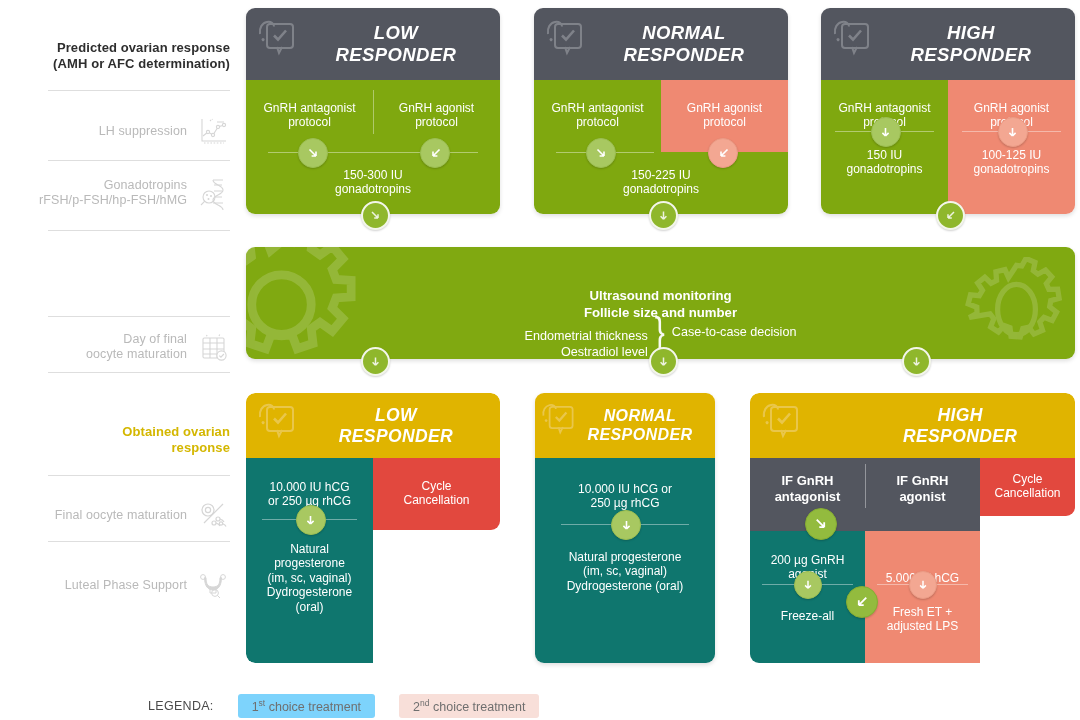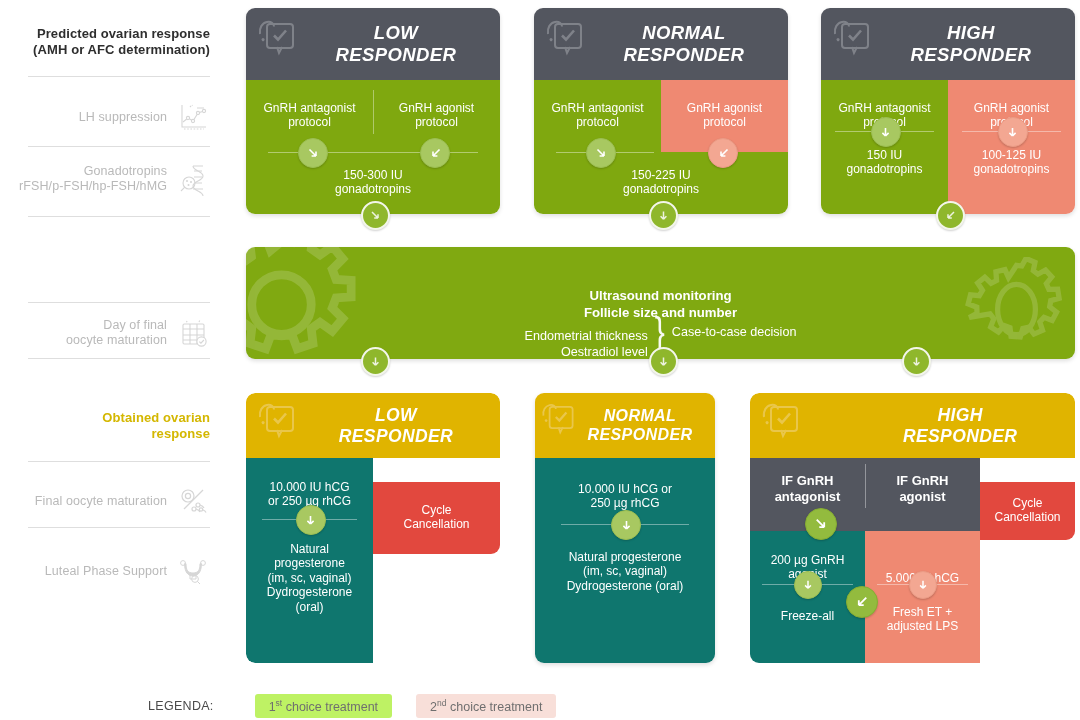--- a/index.html
+++ b/index.html
@@ -7,21 +7,21 @@
     width:1080px;height:720px;
     background:#ffffff;
     font-family:"Liberation Sans","DejaVu Sans",sans-serif;
     overflow:hidden;
     position:relative;
     -webkit-font-smoothing:antialiased;
   }
   .stage{position:absolute;left:0;top:0;width:1080px;height:720px;}
 
   
-  .sidebar{position:absolute;left:0;top:0;width:228px;height:690px;}
+  .sidebar{position:absolute;left:0;top:14px;width:228px;height:690px;padding-left:20px;}
   .sb-row{position:absolute;right:18px;display:flex;align-items:center;justify-content:flex-end;gap:9px;}
   .sb-label{text-align:right;color:#b9b9b9;font-size:12.5px;line-height:15px;letter-spacing:.1px;}
   .sb-label.strong{color:#2e2e2e;font-weight:bold;font-size:13px;line-height:16px;}
   .sb-label.gold{color:#d4b700;font-weight:bold;font-size:13px;line-height:16px;}
   .sb-divider{position:absolute;right:18px;width:182px;height:1px;background:#dedede;}
   .sb-ico{width:34px;height:34px;flex:0 0 34px;opacity:.85;}
   .sb-ico svg{display:block;width:34px;height:34px;}
 
   
   .card{position:absolute;border-radius:9px;overflow:hidden;
@@ -36,21 +36,21 @@
   .card-body{position:relative;display:flex;width:100%;box-sizing:border-box;}
   .col{position:relative;box-sizing:border-box;}
   .col-txt{color:#ffffff;text-align:center;line-height:1.2;font-size:12px;}
 
   
   .bg-dark{background:#53565f;}
   .bg-green{background:#7fa80f;}
   .bg-green2{background:#0f766e;}
   .bg-salmon{background:#ef8972;}
   .bg-gold{background:#e0b400;}
-  .bg-red{background:#e2483e;margin-top:24px;}
+  .bg-red{background:#e2483e;}
 
   
   .vline{position:absolute;top:10px;width:1px;background:rgba(255,255,255,.38);}
 
   
   .hline{position:absolute;height:1px;background:rgba(255,255,255,.40);}
 
   
   .chip{position:absolute;border-radius:50%;display:flex;align-items:center;justify-content:center;
         box-shadow:0 1px 2px rgba(0,0,0,.18);}
@@ -69,21 +69,21 @@
   .band-stack{text-align:right;color:#ffffff;font-size:12.6px;line-height:16px;margin-top:25px;}
   .brace{color:#ffffff;font-size:30px;line-height:26px;font-weight:300;opacity:.95;transform:scaleY(1.35);}
   .band-dec{color:#ffffff;font-size:12.6px;}
   .gear{position:absolute;opacity:.16;}
   .gear svg{display:block;}
 
   
   .legend{position:absolute;left:148px;top:694px;display:flex;align-items:center;gap:24px;}
   .lg-title{color:#4a4a4a;font-size:12.5px;letter-spacing:.3px;}
   .lg-pill{font-size:12.5px;padding:4px 14px;border-radius:3px;}
-  .lg-pill.one{background:#bef264;color:#6f6f6f;margin-left:17px;}
+  .lg-pill.one{background:#7dd3fc;color:#6f6f6f;}
   .lg-pill.two{background:#f8dfd9;color:#6f6f6f;}
   .lg-pill sup{font-size:8.5px;vertical-align:super;}
 </style>
 </head>
 <body>
 
 <div class="stage">
 
   <div class="sidebar">
 

